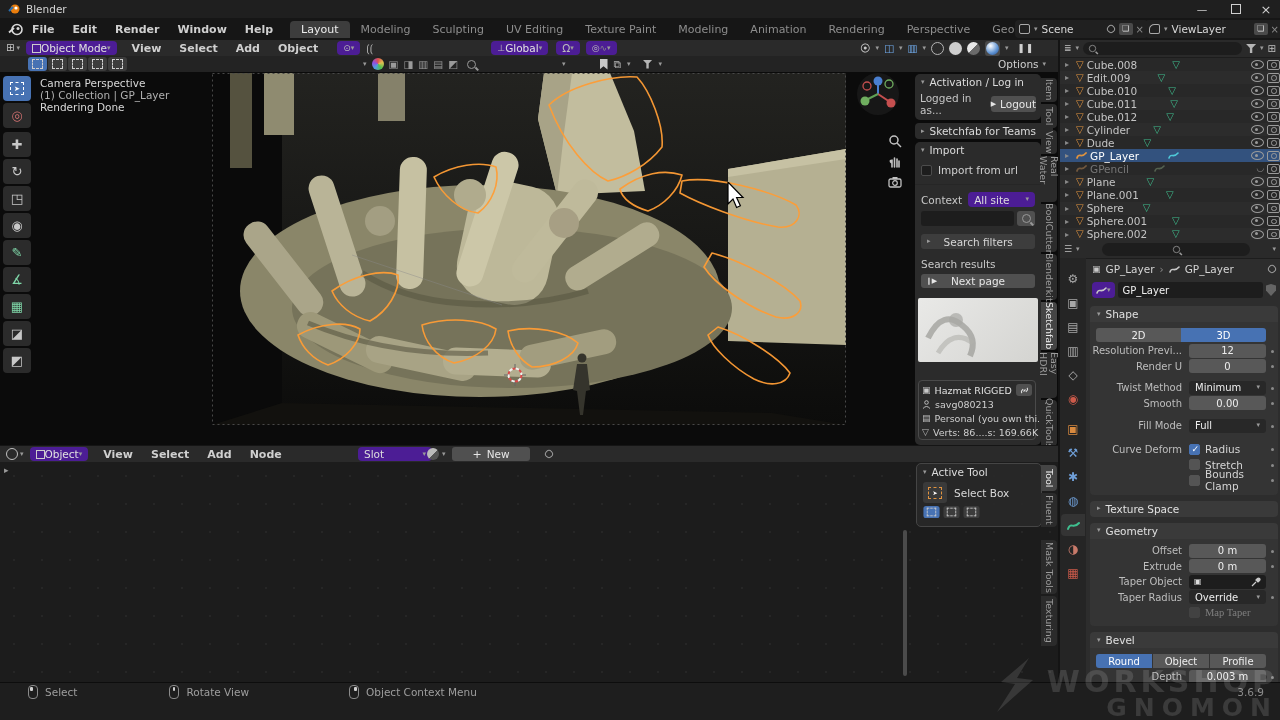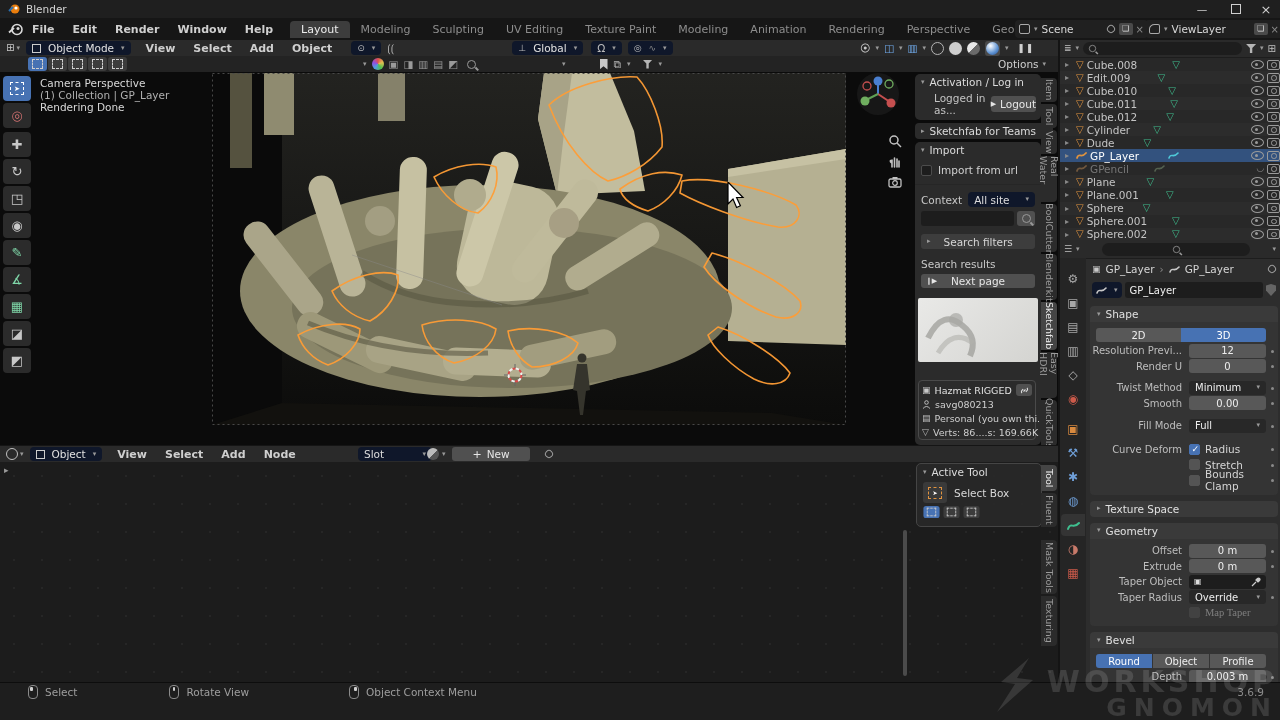--- a/index.html
+++ b/index.html
@@ -4,21 +4,21 @@
 <style>
   html,body{margin:0;padding:0;background:#000;}
   #app{position:relative;width:1280px;height:720px;overflow:hidden;background:#111;
        font-family:"DejaVu Sans","Liberation Sans",sans-serif;font-size:10.5px;color:#c9c9c9;}
   .abs{position:absolute;}
   .fr{display:flex;align-items:center;}
   .chev{font-size:7px;color:#9a9a9a;line-height:1;}
   .menu{padding:0 9px;color:#cfcfcf;font-size:11px;font-weight:bold;}
   .wtab{padding:2px 11px;color:#8d8d8d;font-size:11px;border-radius:4px 4px 0 0;}
   .wtab.active{background:#3d3d3d;color:#ececec;}
-  .pill{background:#0f172a;border-radius:4px;display:flex;align-items:center;gap:7px;padding:0 6px;height:17px;}
+  .pill{background:#4c1d95;border-radius:4px;display:flex;align-items:center;gap:0;padding:0 6px;height:17px;}
   .btn{background:#505050;border-radius:3px;display:flex;align-items:center;justify-content:center;color:#e6e6e6;}
   .ico{display:inline-flex;align-items:center;justify-content:center;line-height:1;}
   
   .tool{position:absolute;left:3px;width:28px;height:25px;background:#2b2b2b;border-radius:4px;
         display:flex;align-items:center;justify-content:center;color:#c8c8c8;font-size:13px;}
   .tool.active{background:#4772b3;color:#fff;}
   
   .vtab{position:absolute;left:1041px;width:16px;background:#2b2b2b;border-radius:0 4px 4px 0;color:#9b9b9b;
         writing-mode:vertical-rl;display:flex;align-items:center;justify-content:center;font-size:9.5px;}
   .vtab.active{background:#454545;color:#ececec;}
@@ -357,21 +357,21 @@
       <path d="M1,0 L1,22 L6,17 L9.6,25.5 L13.4,23.8 L9.6,15.5 L16,15.5 Z" fill="#fff" stroke="#000" stroke-width="1.2"></path>
     </svg>
 
     <div class="abs" style="left:915px;top:2px;width:126px;height:371px;">
       <div class="npanel-block" style="top:0;height:46px;">
         <div class="phead">
             <span class="chev">▾</span>
             <span>Activation / Log in</span>
           </div>
         <div class="fr" style="padding:2px 5px;gap:4px;">
-          <span style="color:#c4c4c4;margin-left:14px;">Logged in as...</span>
+          <span style="color:#c4c4c4;">Logged in as...</span>
           <span class="btn" style="flex:1;height:16px;gap:4px;">
               <span class="ico" style="font-size:7px;">▶</span>
               <span>Logout</span>
             </span>
         </div>
       </div>
       <div class="npanel-block phead" style="top:49px;height:16px;border-radius:4px;">
         <span class="chev">▸</span>
           <span>Sketchfab for Teams</span>
       </div>

